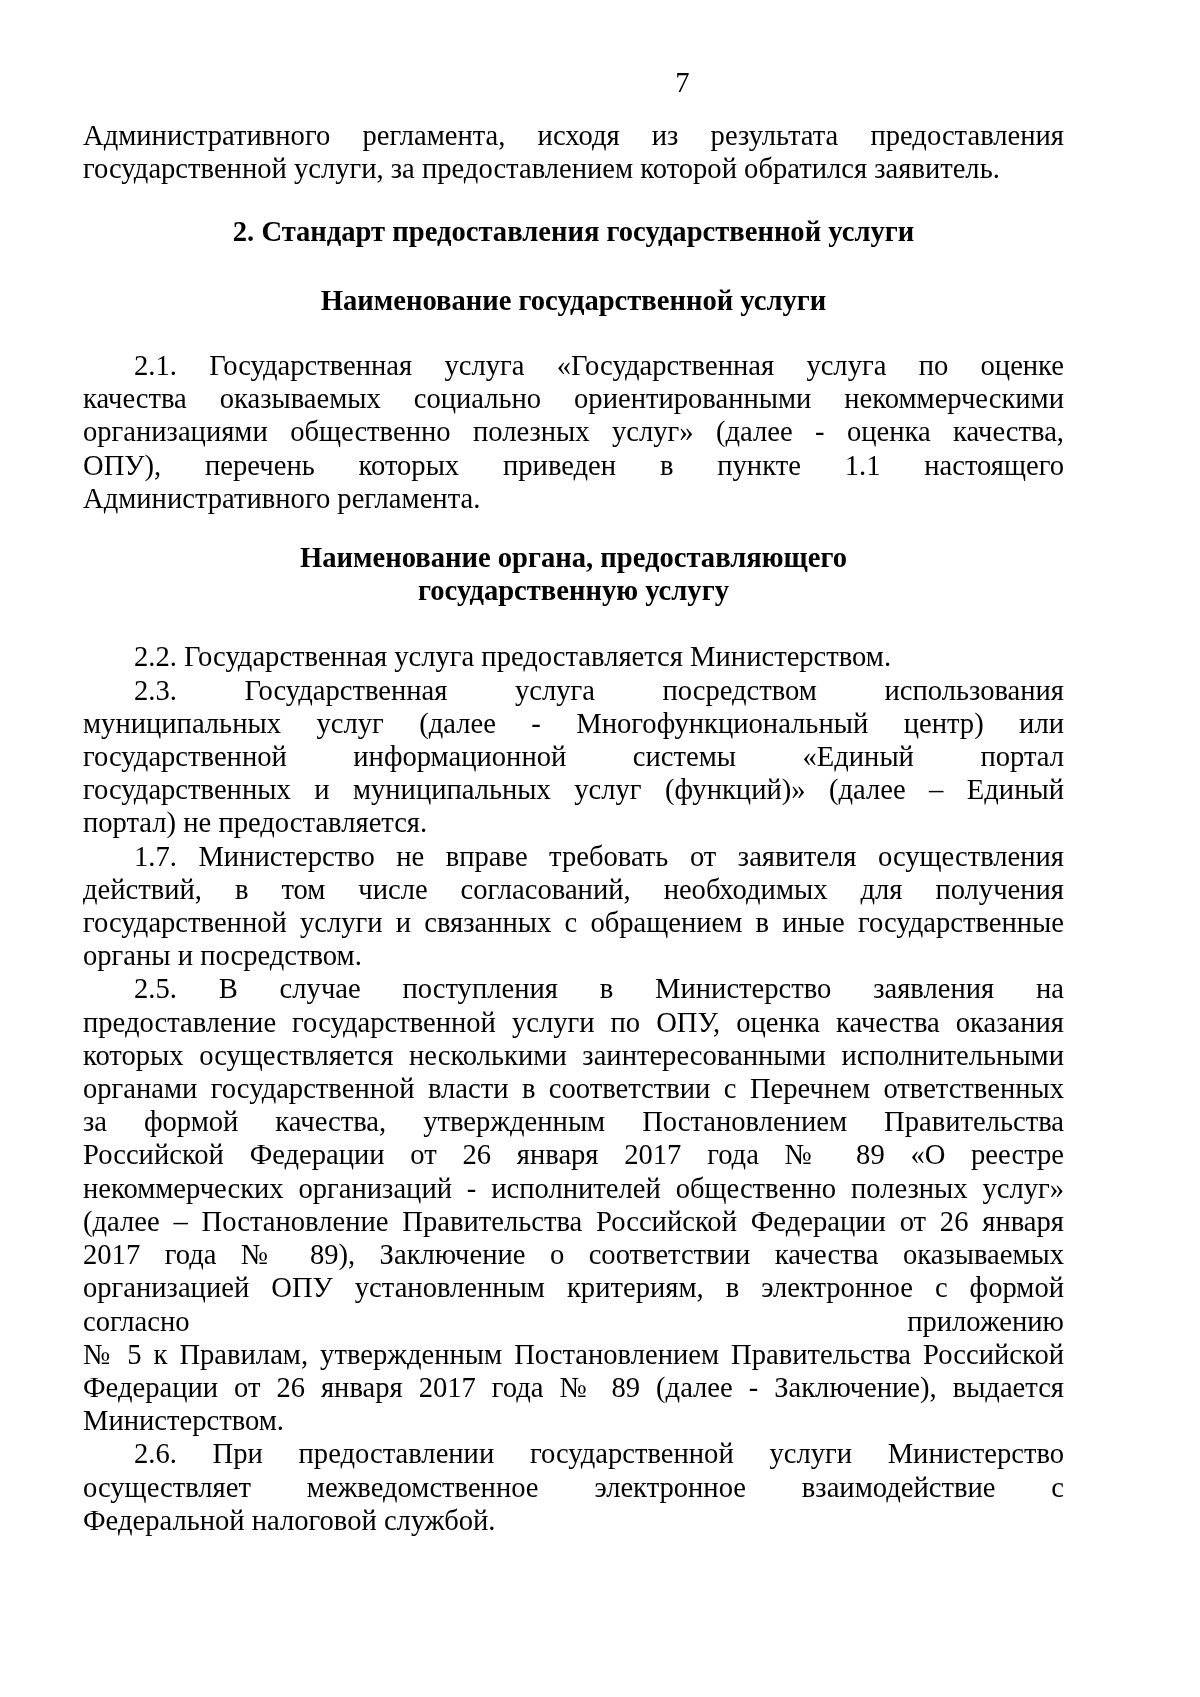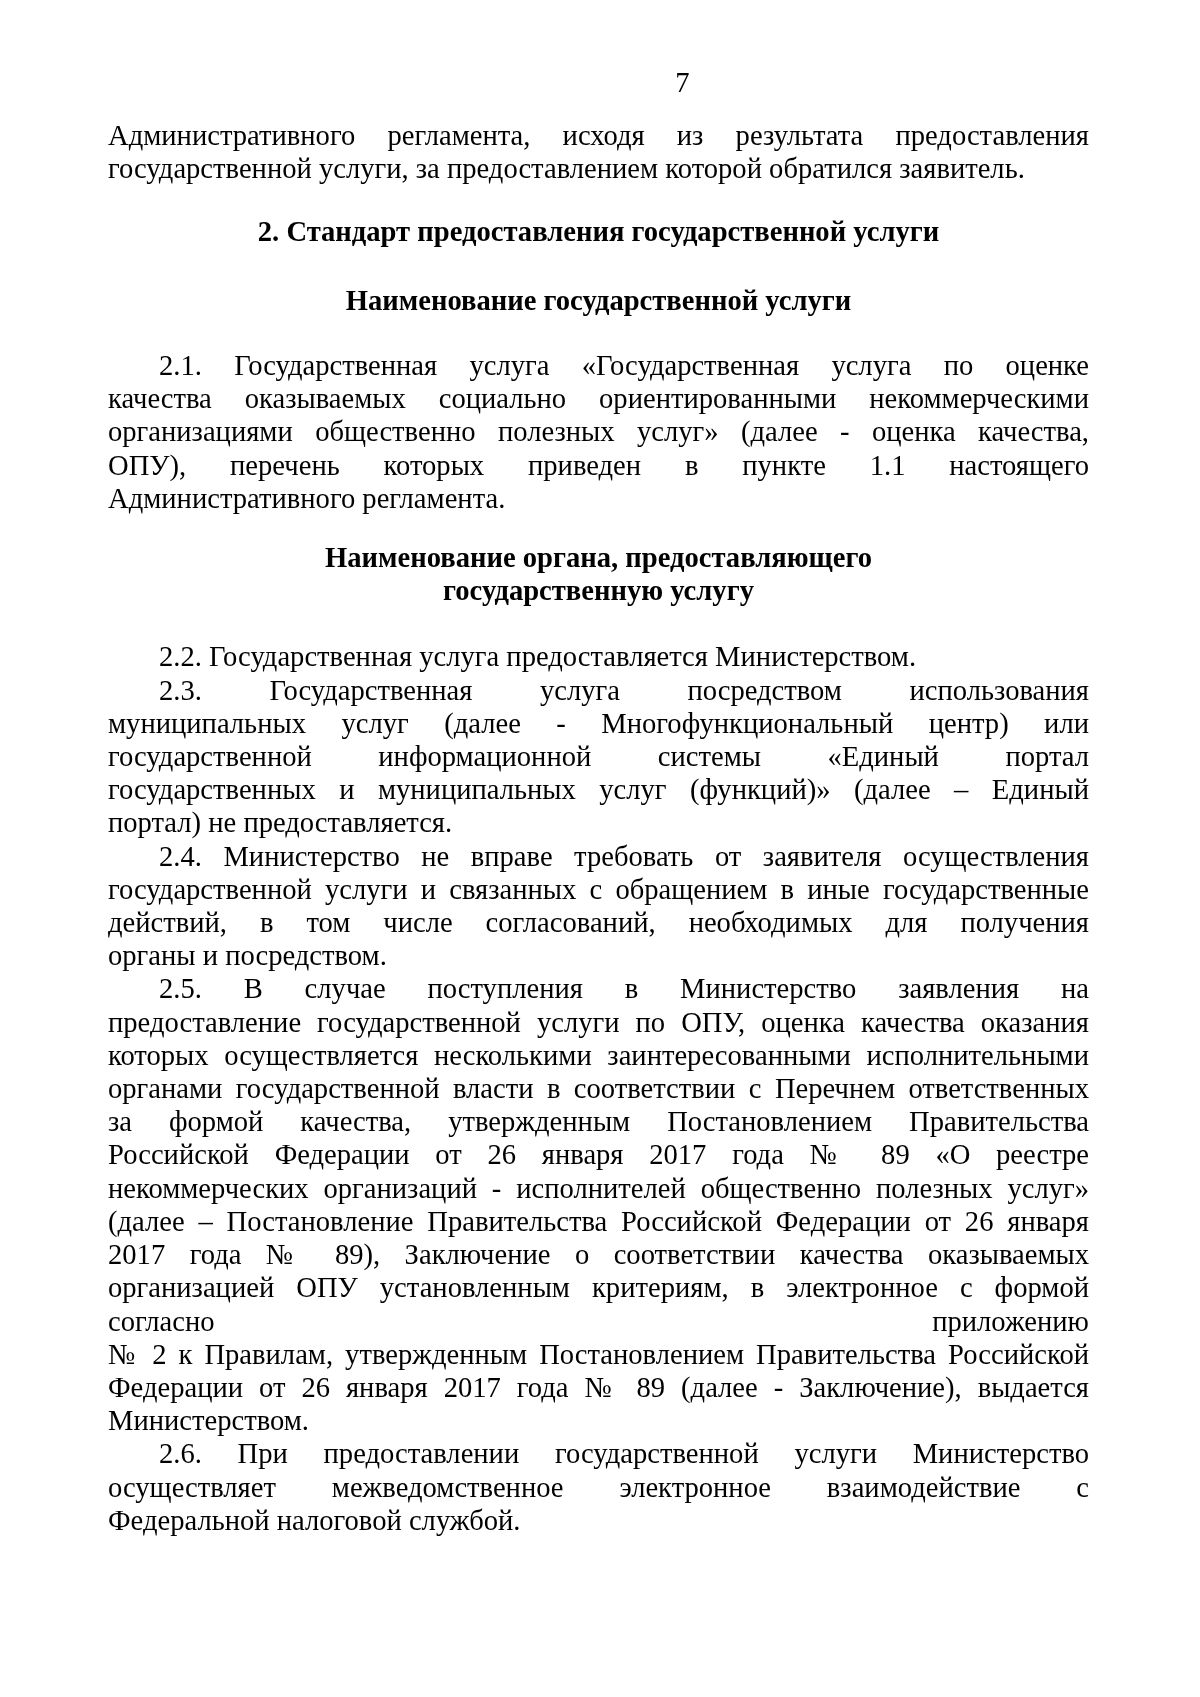--- a/index.html
+++ b/index.html
@@ -14,21 +14,21 @@
     background: #ffffff;
     color: #000000;
     font-family: "Liberation Serif", "DejaVu Serif", serif;
     font-size: 28.6px;
     line-height: 33.2px;
     box-sizing: border-box;
     padding-top: 66px;
     overflow: hidden;
   }
   .content {
-    margin-left: 108px;
+    margin-left: 83px;
     width: 981px;
   }
   .page-number {
     margin-left: 192px;
     width: 981px;
     text-align: center;
   }
   .para .line {
     text-align: justify;
     text-align-last: justify;
@@ -88,39 +88,39 @@
 
     <div class="para indent">
       <div class="line first">2.3. Государственная услуга посредством использования</div>
       <div class="line">муниципальных услуг (далее - Многофункциональный центр) или</div>
       <div class="line">государственной информационной системы «Единый портал</div>
       <div class="line">государственных и муниципальных услуг (функций)» (далее – Единый</div>
       <div class="line end">портал) не предоставляется.</div>
     </div>
 
     <div class="para indent">
-      <div class="line first">2.4. Министерство не вправе требовать от заявителя осуществления</div>
+      <div class="line first">1.7. Министерство не вправе требовать от заявителя осуществления</div>
+      <div class="line">действий, в том числе согласований, необходимых для получения</div>
       <div class="line">государственной услуги и связанных с обращением в иные государственные</div>
-      <div class="line">действий, в том числе согласований, необходимых для получения</div>
       <div class="line end">органы и посредством.</div>
     </div>
 
     <div class="para indent">
       <div class="line first">2.5. В случае поступления в Министерство заявления на</div>
       <div class="line">предоставление государственной услуги по ОПУ, оценка качества оказания</div>
       <div class="line">которых осуществляется несколькими заинтересованными исполнительными</div>
       <div class="line">органами государственной власти в соответствии с Перечнем ответственных</div>
       <div class="line">за формой качества, утвержденным Постановлением Правительства</div>
       <div class="line">Российской Федерации от 26 января 2017 года № 89 «О реестре</div>
       <div class="line">некоммерческих организаций - исполнителей общественно полезных услуг»</div>
       <div class="line">(далее – Постановление Правительства Российской Федерации от 26 января</div>
       <div class="line">2017 года № 89), Заключение о соответствии качества оказываемых</div>
       <div class="line">организацией ОПУ установленным критериям, в электронное с формой</div>
       <div class="line">согласно приложению</div>
-      <div class="line">№ 2 к Правилам, утвержденным Постановлением Правительства Российской</div>
+      <div class="line">№ 5 к Правилам, утвержденным Постановлением Правительства Российской</div>
       <div class="line">Федерации от 26 января 2017 года № 89 (далее - Заключение), выдается</div>
       <div class="line end">Министерством.</div>
     </div>
 
     <div class="para indent">
       <div class="line first">2.6. При предоставлении государственной услуги Министерство</div>
       <div class="line">осуществляет межведомственное электронное взаимодействие с</div>
       <div class="line end">Федеральной налоговой службой.</div>
     </div>
 

